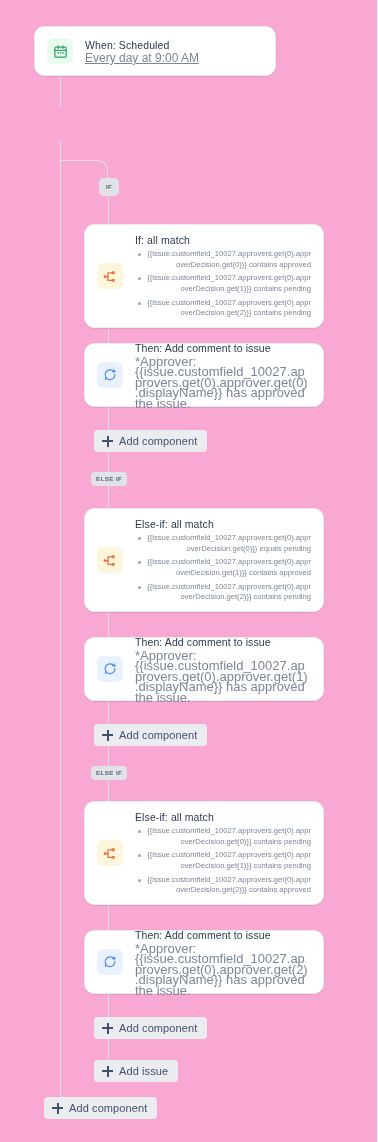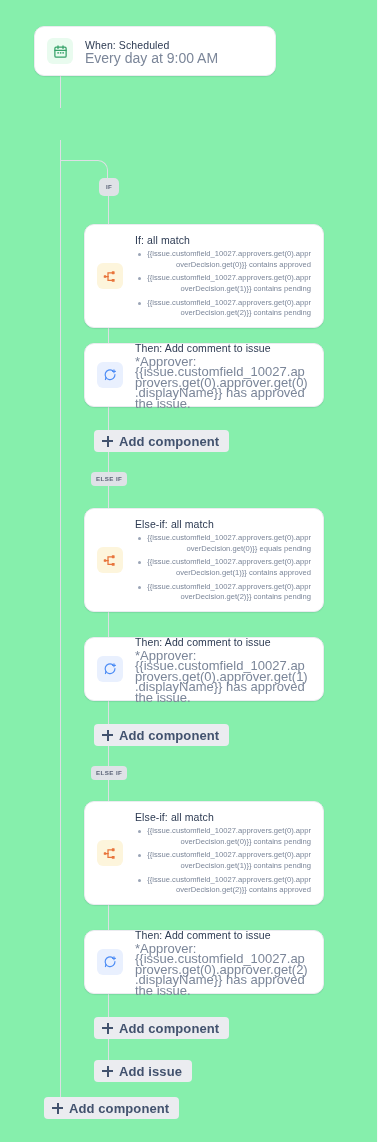--- a/index.html
+++ b/index.html
@@ -6,21 +6,21 @@
   html, body {
     margin: 0; padding: 0;
     width: 378px; height: 1142px;
     background: #f7f8f9;
     font-family: "Liberation Sans", sans-serif;
     -webkit-font-smoothing: antialiased;
   }
   .canvas {
     position: relative;
     width: 377px; height: 1142px;
-    background: #86efac;
+    background: #f9a8d4;
     overflow: hidden;
     padding-left: 12px;
   }
 
   
   .trunk {
     position: absolute;
     width: 1px;
     background: #dcdfe4;
     left: 60px;
@@ -70,24 +70,25 @@
   .card-body { flex: 1; min-width: 0; }
 
   .card-title {
     font-size: 10.5px;
     color: #2c3a52;
     line-height: 14px;
     font-weight: 400;
     letter-spacing: 0.1px;
   }
   .card-sub {
-    font-size: 14px;
+    font-size: 12px;
     color: #7b8699;
     line-height: 11px;
     margin-top: 1px;
+    text-decoration: underline;
   }
   .cond-list {
     margin: 2px 0 0 0;
     padding: 0 0 0 12px;
     list-style: none;
   }
   .cond-list li {
     position: relative;
     font-size: 7.6px;
     line-height: 10.6px;
@@ -155,23 +156,23 @@
   }
   .add-btn .plus::before,
   .add-btn .plus::after {
     content: "";
     position: absolute;
     background: #42526e;
   }
   .add-btn .plus::before { left: 0; top: 4.5px; width: 11px; height: 2px; }
   .add-btn .plus::after  { top: 0; left: 4.5px; height: 11px; width: 2px; }
   .add-btn .label {
-    font-size: 13px;
+    font-size: 11px;
     color: #42526e;
-    font-weight: 700;
+    font-weight: 400;
     white-space: nowrap;
     letter-spacing: 0.1px;
   }
 </style>
 </head>
 <body>
 
 <div class="canvas">
 
   <div class="trunk" style="top:76px;height:32px;"></div>

